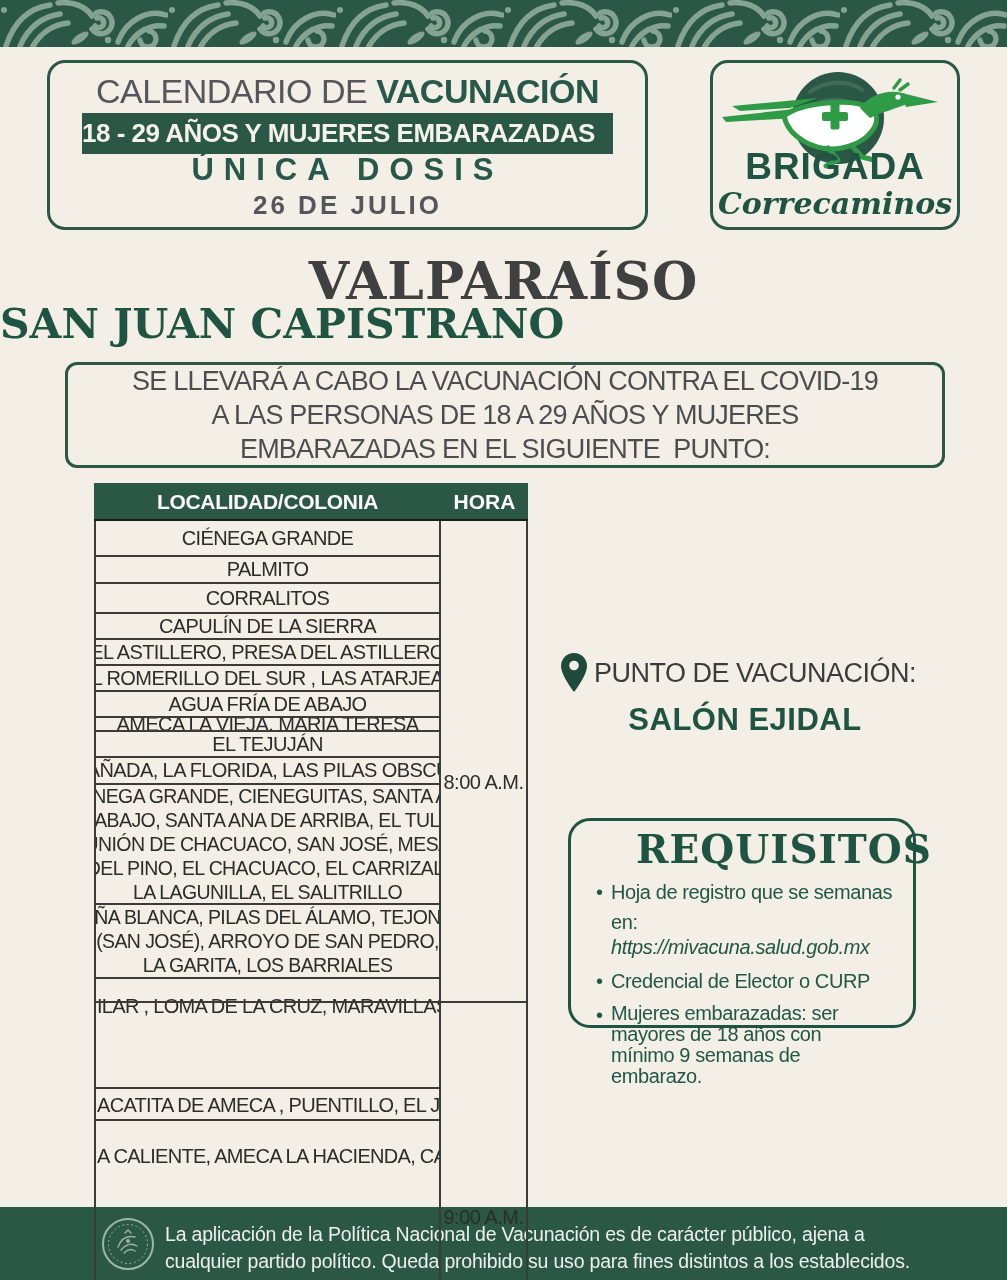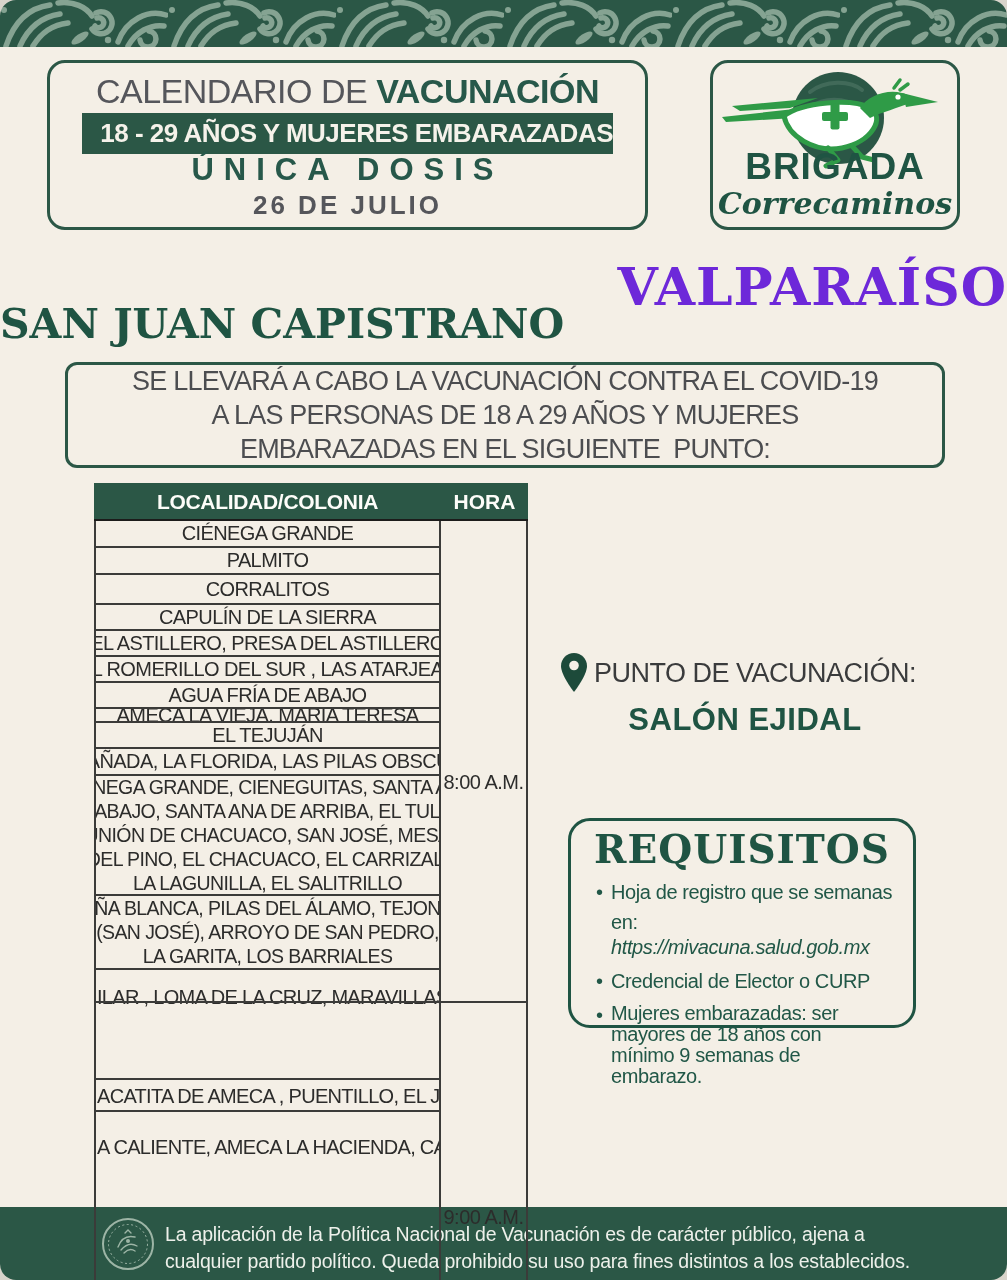--- a/index.html
+++ b/index.html
@@ -1,40 +1,40 @@
 <!DOCTYPE html>
 <html><head>
 <meta charset="utf-8">
 <style>
   html,body{margin:0;padding:0;background:#d8d4cb;}
   .page{position:relative;width:1007px;height:1280px;background:#f4efe6;overflow:hidden;
-        font-family:"Liberation Sans",sans-serif;margin:0 auto;border-radius:16px;}
+        font-family:"Liberation Sans",sans-serif;margin:0 auto;}
   .abs{position:absolute;}
 
   
   .top-band{left:0;top:0;width:1007px;height:47px;}
 
   
   .hdr-box{left:47px;top:60px;width:601px;height:170px;border:3px solid #2b5746;border-radius:18px;box-sizing:border-box;}
   .hdr-line1{left:47px;top:72px;width:601px;text-align:center;font-size:34px;letter-spacing:-.5px;}
   .hdr-reg{color:#55565b;font-weight:500;}
   .hdr-bold{color:#27584a;font-weight:800;}
-  .hdr-bar{left:82px;top:113px;width:531px;height:41px;background:#2b5746;display:flex;align-items:center;justify-content:flex-end;}
+  .hdr-bar{left:82px;top:113px;width:531px;height:41px;background:#2b5746;display:flex;align-items:center;justify-content:flex-start;}
   .hdr-bar span{color:#f5f2ea;font-size:26px;font-weight:600;letter-spacing:-.5px;white-space:pre;}
   .hdr-dose{left:47px;top:152px;width:601px;text-align:center;color:#27584a;font-size:31px;font-weight:800;letter-spacing:10px;}
   .hdr-date{left:47px;top:190px;width:601px;text-align:center;color:#55565b;font-size:26px;font-weight:700;letter-spacing:3px;}
 
   
   .logo-box{left:710px;top:60px;width:250px;height:170px;border:3px solid #2b5746;border-radius:18px;box-sizing:border-box;}
   .logo-art{left:710px;top:62px;width:250px;height:110px;}
   .brand-name{left:710px;top:146px;width:250px;text-align:center;color:#1f5443;font-size:37px;font-weight:800;letter-spacing:1px;}
   .brand-tag{left:710px;top:186px;width:250px;text-align:center;color:#1f5443;font-size:30px;font-weight:700;font-style:italic;font-family:"DejaVu Serif",serif;}
 
   
-  .title1{left:0;top:256px;width:1007px;text-align:right;color:#6d28d9;font-size:52px;font-weight:700;font-family:"DejaVu Serif",serif;letter-spacing:1px;}
+  .title1{left:0;top:250px;width:1007px;text-align:center;color:#404040;font-size:52px;font-weight:700;font-family:"DejaVu Serif",serif;letter-spacing:1px;}
   .title2{left:0;top:300px;width:1007px;text-align:left;color:#1f5443;font-size:41px;font-weight:700;font-family:"DejaVu Serif",serif;letter-spacing:0px;}
 
   
   .ann-box{left:65px;top:362px;width:880px;height:106px;border:3px solid #2b5746;border-radius:12px;box-sizing:border-box;
            display:flex;flex-direction:column;align-items:center;justify-content:center;}
   .ann-box div{color:#4c4d50;font-size:27px;font-weight:500;line-height:34px;letter-spacing:-.8px;white-space:pre;}
   .tbl-head{left:94px;top:483px;width:434px;height:38px;background:#2b5746;display:flex;z-index:2;}
   .tbl-head .c1{width:347px;display:flex;align-items:center;justify-content:center;color:#fdfdf9;font-size:21px;font-weight:700;letter-spacing:-.3px;}
   .tbl-head .c2{width:87px;display:flex;align-items:center;justify-content:center;color:#fdfdf9;font-size:21px;font-weight:700;}
   .hline-head{left:94px;top:519px;width:434px;height:2px;background:#1c1c1b;z-index:2;}
@@ -52,21 +52,21 @@
   .hora2 span{position:absolute;top:203px;left:0;width:85px;text-align:center;}
   .hline-group{left:94px;top:1001px;width:434px;height:2px;background:#3b3b39;z-index:2;}
 
   
   .point-row{left:560px;top:652px;width:400px;display:flex;align-items:flex-start;}
   .point-label{color:#3a3b3c;font-size:27px;letter-spacing:-.5px;font-weight:500;padding-top:6px;}
   .point-value{left:565px;top:702px;width:360px;text-align:center;color:#1f5443;font-size:31px;font-weight:800;letter-spacing:.5px;}
 
   
   .req-box{left:568px;top:818px;width:348px;height:210px;border:3px solid #1f5443;border-radius:22px;box-sizing:border-box;}
-  .req-title{left:568px;top:826px;width:348px;text-align:center;color:#1f5443;font-size:39px;font-weight:700;font-family:"DejaVu Serif",serif;letter-spacing:1px;}
+  .req-title{left:568px;top:826px;width:348px;text-align:center;color:#1f5443;font-size:39px;font-weight:700;font-family:"DejaVu Serif",serif;letter-spacing:1px;padding-left:42px;}
   .req-items{left:596px;top:880px;width:300px;color:#215747;}
   .req-item{display:flex;margin-bottom:9px;}
   .req-dot{font-size:20px;line-height:25px;margin-right:8px;}
   .req-text{font-size:20px;line-height:25px;letter-spacing:-.4px;}
   .req-text .gap{display:block;height:5px;}
   .req-url{font-style:italic;}
   .req-tight{line-height:21px;}
 
   
   .footer{left:0;top:1207px;width:1007px;height:73px;background:#2b5746;z-index:1;}
@@ -181,21 +181,21 @@
     <div class="c1">LOCALIDAD/COLONIA</div>
     <div class="c2">HORA</div>
   </div>
   <div class="abs hline-head"></div>
 
   <div class="abs vline" style="left:94px;"></div>
   <div class="abs vline" style="left:439px;"></div>
   <div class="abs vline" style="left:526px;"></div>
 
   <div class="abs loc-col">
-    <div class="r" style="height:27px">
+    <div class="r" style="height:36px">
         <span>CIÉNEGA GRANDE</span>
       </div>
     <div class="r" style="height:27px">
         <span>PALMITO</span>
       </div>
     <div class="r" style="height:30px">
         <span>CORRALITOS</span>
       </div>
     <div class="r" style="height:26px">
         <span>CAPULÍN DE LA SIERRA</span>

